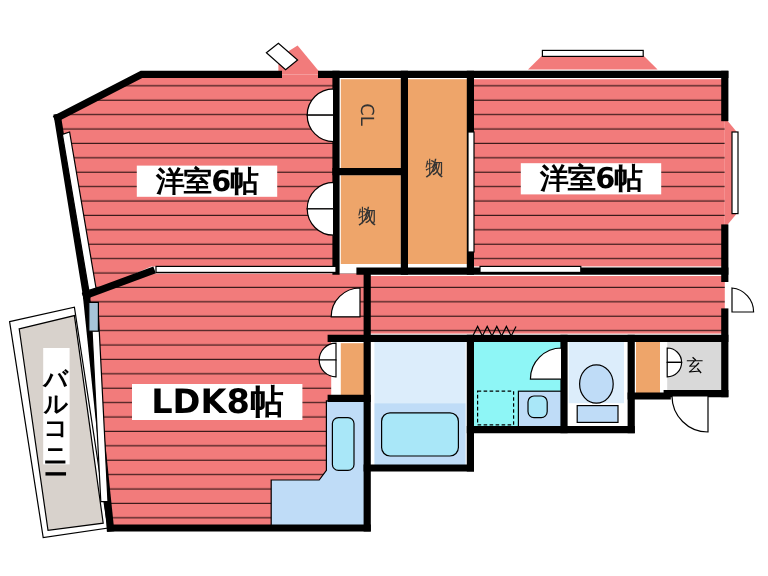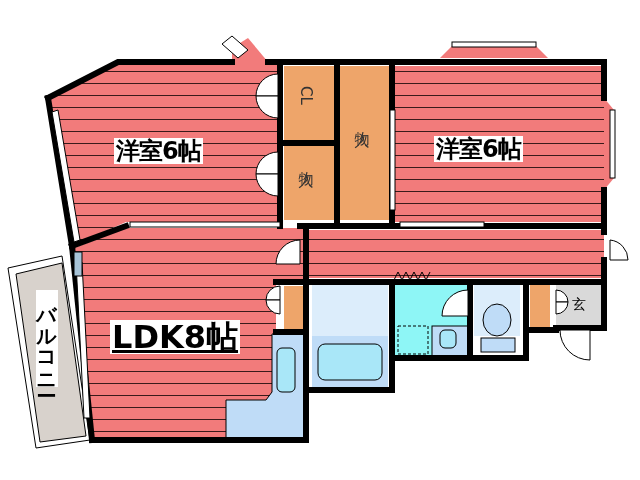--- a/index.html
+++ b/index.html
@@ -1,20 +1,20 @@
 <!DOCTYPE html>
 <html><head>
 <meta charset="utf-8">
 <style>
   html, body { margin:0; padding:0; background:#ffffff; }
   body { width:640px; height:480px; position:relative; overflow:hidden; font-family:"DejaVu Sans", sans-serif; }
   svg { position:absolute; left:0; top:0; }
-  .lbl { position:absolute; background:#ffffff; color:#000; font-weight:bold; font-family:"DejaVu Sans", sans-serif; line-height:1; padding:1px 2px; white-space:nowrap; }
+  .lbl { position:absolute; background:#ffffff; color:#000; font-weight:bold; font-family:"DejaVu Sans", sans-serif; line-height:1; padding:1px 16px; white-space:nowrap; }
   .lbl-room { font-size:24px; letter-spacing:-1px; }
-  .lbl-ldk { font-size:32px;text-decoration:underline; }
+  .lbl-ldk { font-size:28px; }
   .vtxt { position:absolute; font-size:15px; color:#333; writing-mode:vertical-rl; font-family:"DejaVu Sans", sans-serif; line-height:1; }
   .balc { position:absolute; background:#ffffff; font-size:20px; font-weight:bold; writing-mode:vertical-rl; padding:3px 1px; line-height:1; font-family:"DejaVu Sans", sans-serif; }
   .small { position:absolute; font-size:14px; color:#000; font-family:"DejaVu Sans", sans-serif; }
 </style>
 </head>
 <body>
 
 <svg width="640" height="480" viewBox="0 0 640 480">
   <defs>
     <pattern id="floor" patternUnits="userSpaceOnUse" width="640" height="12">

